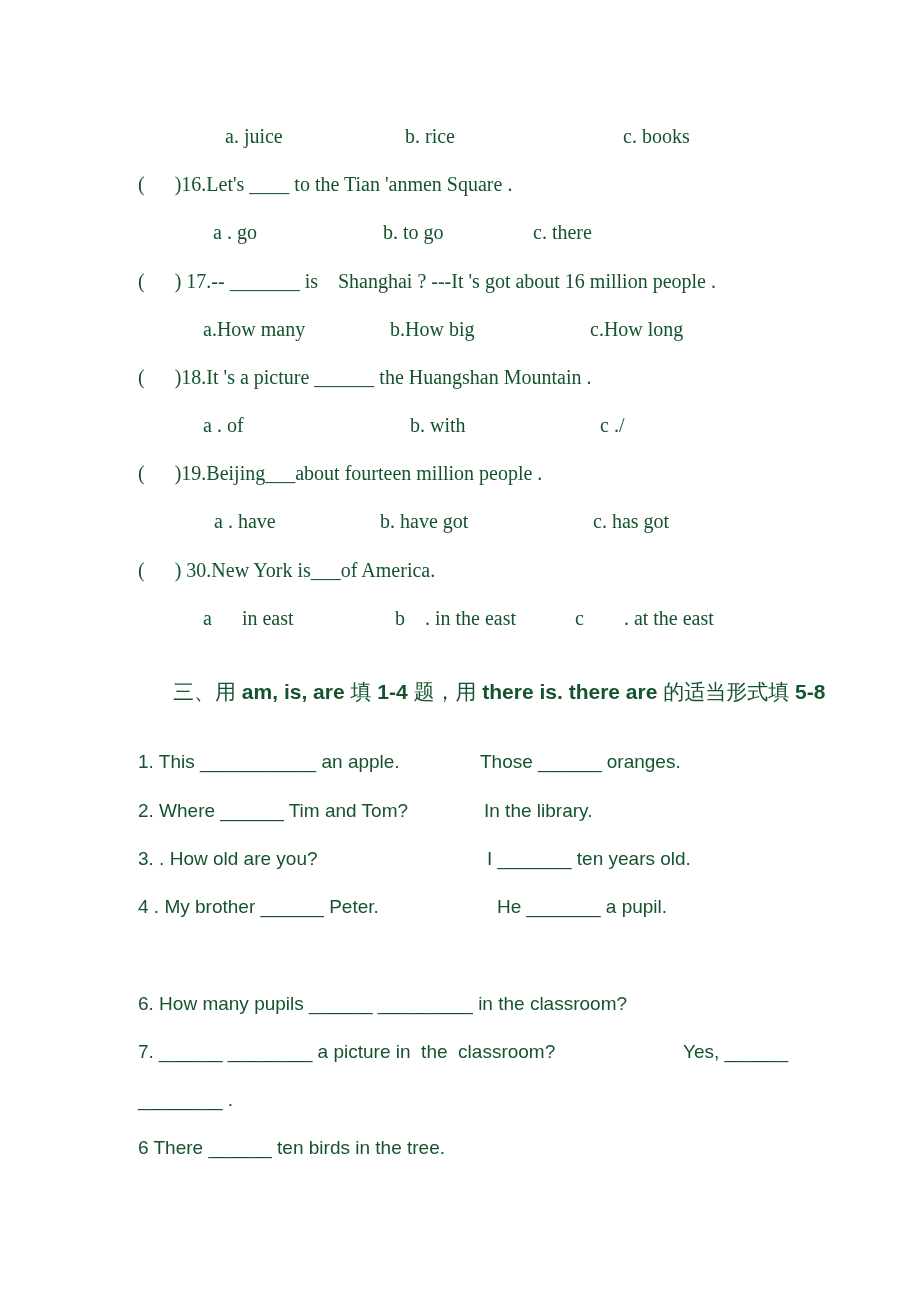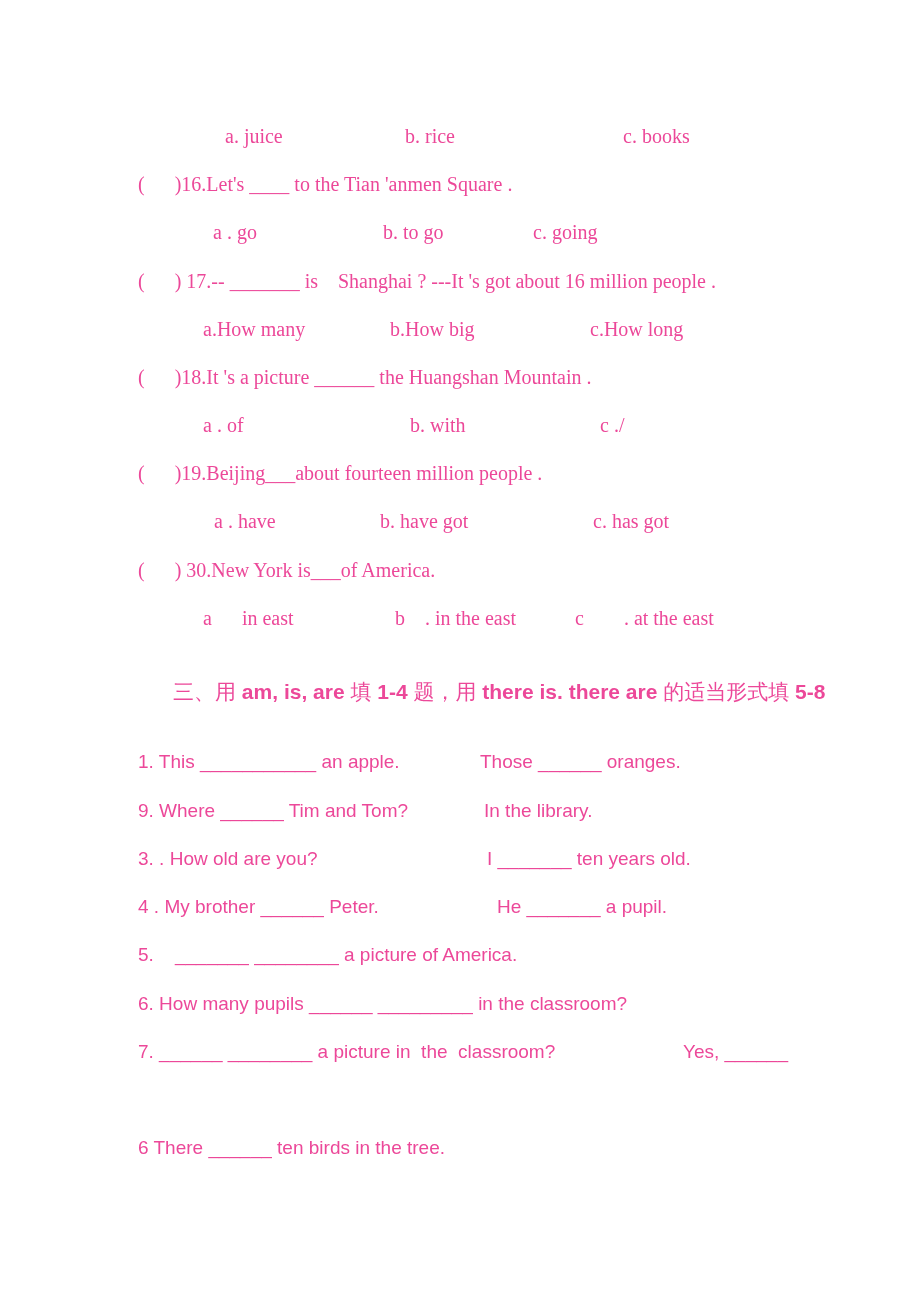--- a/index.html
+++ b/index.html
@@ -1,21 +1,21 @@
 <!DOCTYPE html>
 <html><head>
 <meta charset="utf-8">
 <style>
   html, body { margin: 0; padding: 0; background: #ffffff; }
   .page {
     position: relative;
     width: 865px;
     height: 1302px;
     background: #ffffff;
-    color: #ec4899;
+    color: #14532d;
     overflow: hidden;
   }
   .line {
     position: absolute;
     left: 0;
     right: 0;
     height: 28px;
   }
   .seg {
     position: absolute;
@@ -38,21 +38,21 @@
     <span class="seg serif" style="left:405px">b. rice</span>
     <span class="seg serif" style="left:623px">c. books</span>
   </div>
 
   <div class="line" style="top:171px">
     <span class="seg serif" style="left:138px">(      )16.Let's ____ to the Tian 'anmen Square .</span>
   </div>
   <div class="line" style="top:219px">
     <span class="seg serif" style="left:213px">a . go</span>
     <span class="seg serif" style="left:383px">b. to go</span>
-    <span class="seg serif" style="left:533px">c. going</span>
+    <span class="seg serif" style="left:533px">c. there</span>
   </div>
 
   <div class="line" style="top:268px">
     <span class="seg serif" style="left:138px">(      ) 17.-- _______ is    Shanghai ? ---It 's got about 16 million people .</span>
   </div>
   <div class="line" style="top:316px">
     <span class="seg serif" style="left:203px">a.How many</span>
     <span class="seg serif" style="left:390px">b.How big</span>
     <span class="seg serif" style="left:590px">c.How long</span>
   </div>
@@ -88,38 +88,38 @@
     <span class="seg hdr" style="left:138px">
       <span>三、用 </span><span class="b">am, is, are</span><span> 填 </span><span class="b">1-4</span><span> 题，用 </span><span class="b">there is. there are</span><span> 的适当形式填 </span><span class="b">5-8</span>
     </span>
   </div>
 
   <div class="line" style="top:749px">
     <span class="seg sans" style="left:138px">1. This ___________ an apple.</span>
     <span class="seg sans" style="left:480px">Those ______ oranges.</span>
   </div>
   <div class="line" style="top:798px">
-    <span class="seg sans" style="left:138px">9. Where ______ Tim and Tom?</span>
+    <span class="seg sans" style="left:138px">2. Where ______ Tim and Tom?</span>
     <span class="seg sans" style="left:484px">In the library.</span>
   </div>
   <div class="line" style="top:846px">
     <span class="seg sans" style="left:138px">3. . How old are you?</span>
     <span class="seg sans" style="left:487px">I _______ ten years old.</span>
   </div>
   <div class="line" style="top:894px">
     <span class="seg sans" style="left:138px">4 . My brother ______ Peter.</span>
     <span class="seg sans" style="left:497px">He _______ a pupil.</span>
   </div>
-  <div class="line" style="top:942px">
-    <span class="seg sans" style="left:138px">5.    _______ ________ a picture of America.</span>
-  </div>
   <div class="line" style="top:991px">
     <span class="seg sans" style="left:138px">6. How many pupils ______ _________ in the classroom?</span>
   </div>
   <div class="line" style="top:1039px">
     <span class="seg sans" style="left:138px">7. ______ ________ a picture in  the  classroom?</span>
     <span class="seg sans" style="left:683px">Yes, ______</span>
+  </div>
+  <div class="line" style="top:1087px">
+    <span class="seg sans" style="left:138px">________ .</span>
   </div>
   <div class="line" style="top:1135px">
     <span class="seg sans" style="left:138px">6 There ______ ten birds in the tree.</span>
   </div>
 
 </div>
 
 </body></html>

